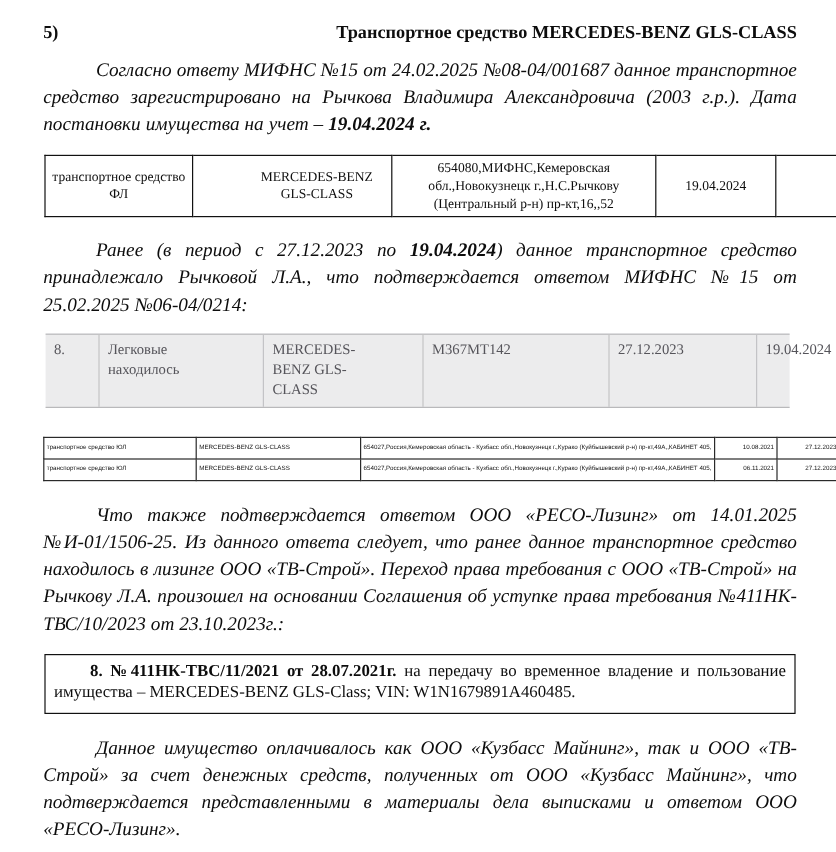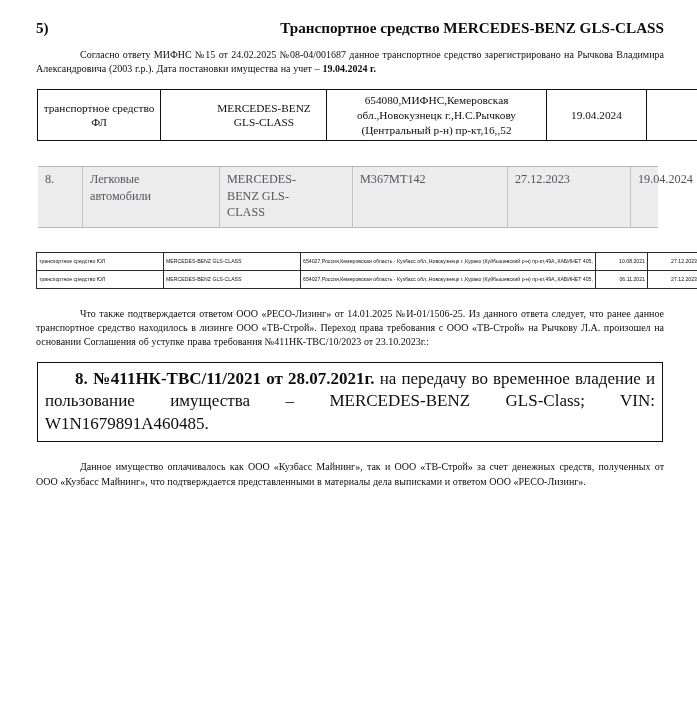--- a/index.html
+++ b/index.html
@@ -43,27 +43,28 @@
     flex: 0 0 30px;
     font-weight: bold;
   }
   .heading-text {
     flex: 1;
     text-align: right;
   }
 
   p.para {
     margin: 4px 0 0 0;
-    font-size: 10px;
+    font-size: 16px;
     line-height: 1.42;
     text-align: justify;
     text-indent: 44px;
     text-justify: inter-word;
     word-spacing: 0.2px;
     hyphens: none;
+    font-style: italic;
   }
   .b { font-weight: bold; }
 
   .gap-a { height: 13px; }
   .gap-b { height: 12px; }
   .gap-c { height: 14px; }
 
   
   table.tbl {
     border-collapse: collapse;
@@ -143,21 +144,21 @@
   table.t3 td.a4 { width: 47px; text-align: right; }
   table.t3 td.a5 { width: 47px; text-align: right; }
 
   
   .quote {
     border: 1.5px solid #111;
     margin: 12px 0 0 1px;
     width: 626px;
     box-sizing: border-box;
     padding: 5px 7px 6px 7px;
-    font-size: 17px;
+    font-size: 14px;
     line-height: 1.33;
     text-align: justify;
   }
   .quote p {
     margin: 0;
     text-indent: 30px;
   }
   .quote p.first { text-indent: 30px; }
 </style>
 </head>
@@ -187,29 +188,30 @@
             <div>(Центральный р-н) пр-кт,16,,52</div>
           </td>
           <td class="c4">19.04.2024</td>
           <td class="c5"></td>
         </tr>
       </tbody>
     </table>
 
     <div class="gap-a"></div>
 
+    <p class="para"><span>Ранее (в период с 27.12.2023 по </span><span class="b">19.04.2024</span><span>) данное транспортное средство принадлежало Рычковой Л.А., что подтверждается ответом МИФНС №15 от 25.02.2025 №06-04/0214:</span></p>
 
     <div class="t2wrap">
       <table class="t2">
         <tbody>
           <tr>
             <td class="n">8.</td>
             <td class="k">
               <div>Легковые</div>
-              <div>автомобили</div>
+              <div>находилось</div>
             </td>
             <td class="m">
               <div>MERCEDES-</div>
               <div>BENZ GLS-</div>
               <div>CLASS</div>
             </td>
             <td class="pl">М367МТ142</td>
             <td class="d1">27.12.2023</td>
             <td class="d2">19.04.2024</td>
           </tr>

